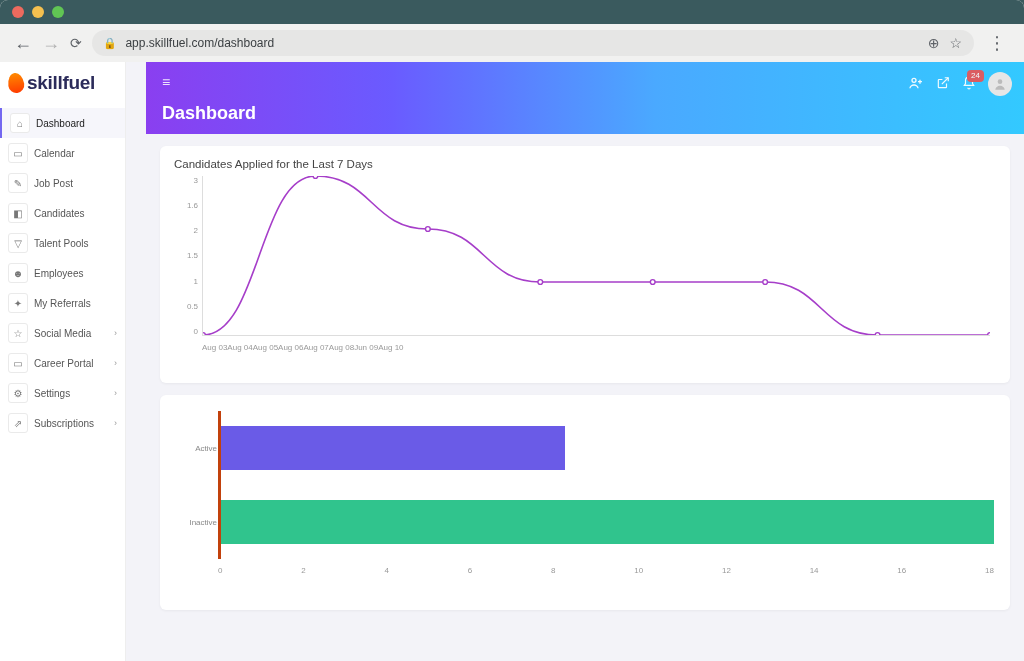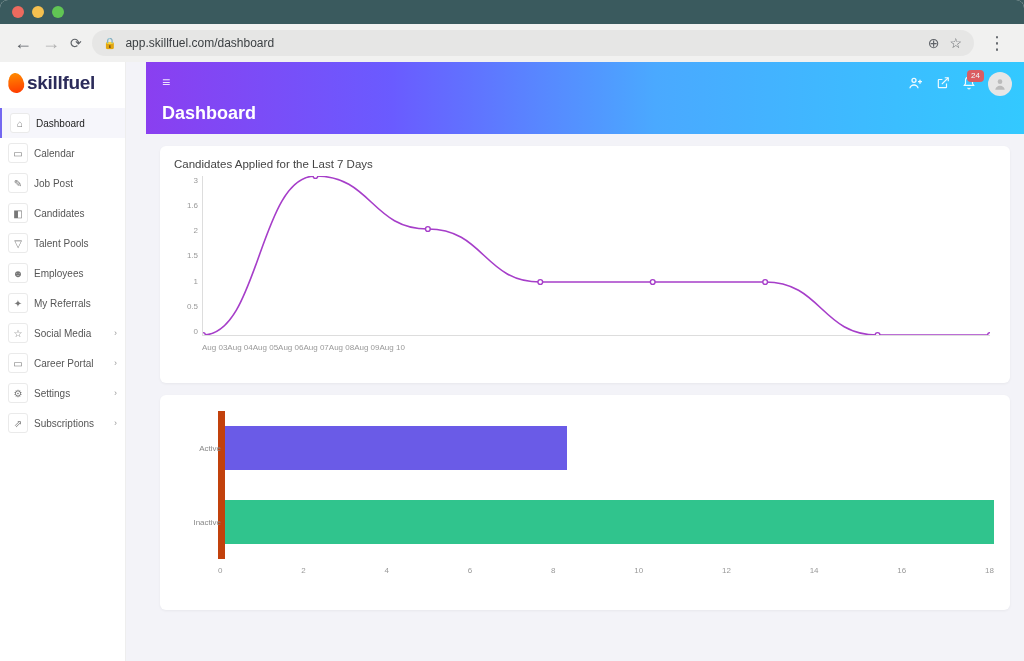--- a/index.html
+++ b/index.html
@@ -189,21 +189,21 @@
     position:absolute; left:28px; right:6px; bottom:6px;
     display:flex; 
     font-size:8px; color:#999;
   }
 
   
   .bar-chart { position:relative; height:178px; }
   .bc-rows {
     position:absolute; left:44px; right:2px; top:4px; bottom:26px;
     display:flex; flex-direction:column; justify-content:space-around;
-    border-left:7px solid #c2410c;
+    border-left:3px solid #c2410c;
   }
   .bc-row { height:56px; display:flex; align-items:center; position:relative; }
   .bc-label {
     position:absolute; left:-44px; width:40px;
     font-size:8px; color:#888; text-align:right; top:50%;
     transform:translateY(-50%);
   }
   .bc-bar { height:44px; }
   .bc-xaxis {
     position:absolute; left:44px; right:2px; bottom:10px;
@@ -363,21 +363,21 @@
                   <circle cx="800" cy="160" r="2.4" fill="#fff" stroke="#a63ec9" stroke-width="1.4" vector-effect="non-scaling-stroke"></circle>
                 </svg>
             </div>
             <div class="lc-xaxis" id="lc-xaxis">
                 <div>Aug 03</div>
                 <div>Aug 04</div>
                 <div>Aug 05</div>
                 <div>Aug 06</div>
                 <div>Aug 07</div>
                 <div>Aug 08</div>
-                <div>Aug 09</div>
+                <div>Jun 09</div>
                 <div>Aug 10</div>
               </div>
           </div>
         </div>
 
         <div class="card">
           <div class="bar-chart">
             <div class="bc-rows" id="bc-rows">
                 <div class="bc-row">
                   <div class="bc-label">Active</div>

